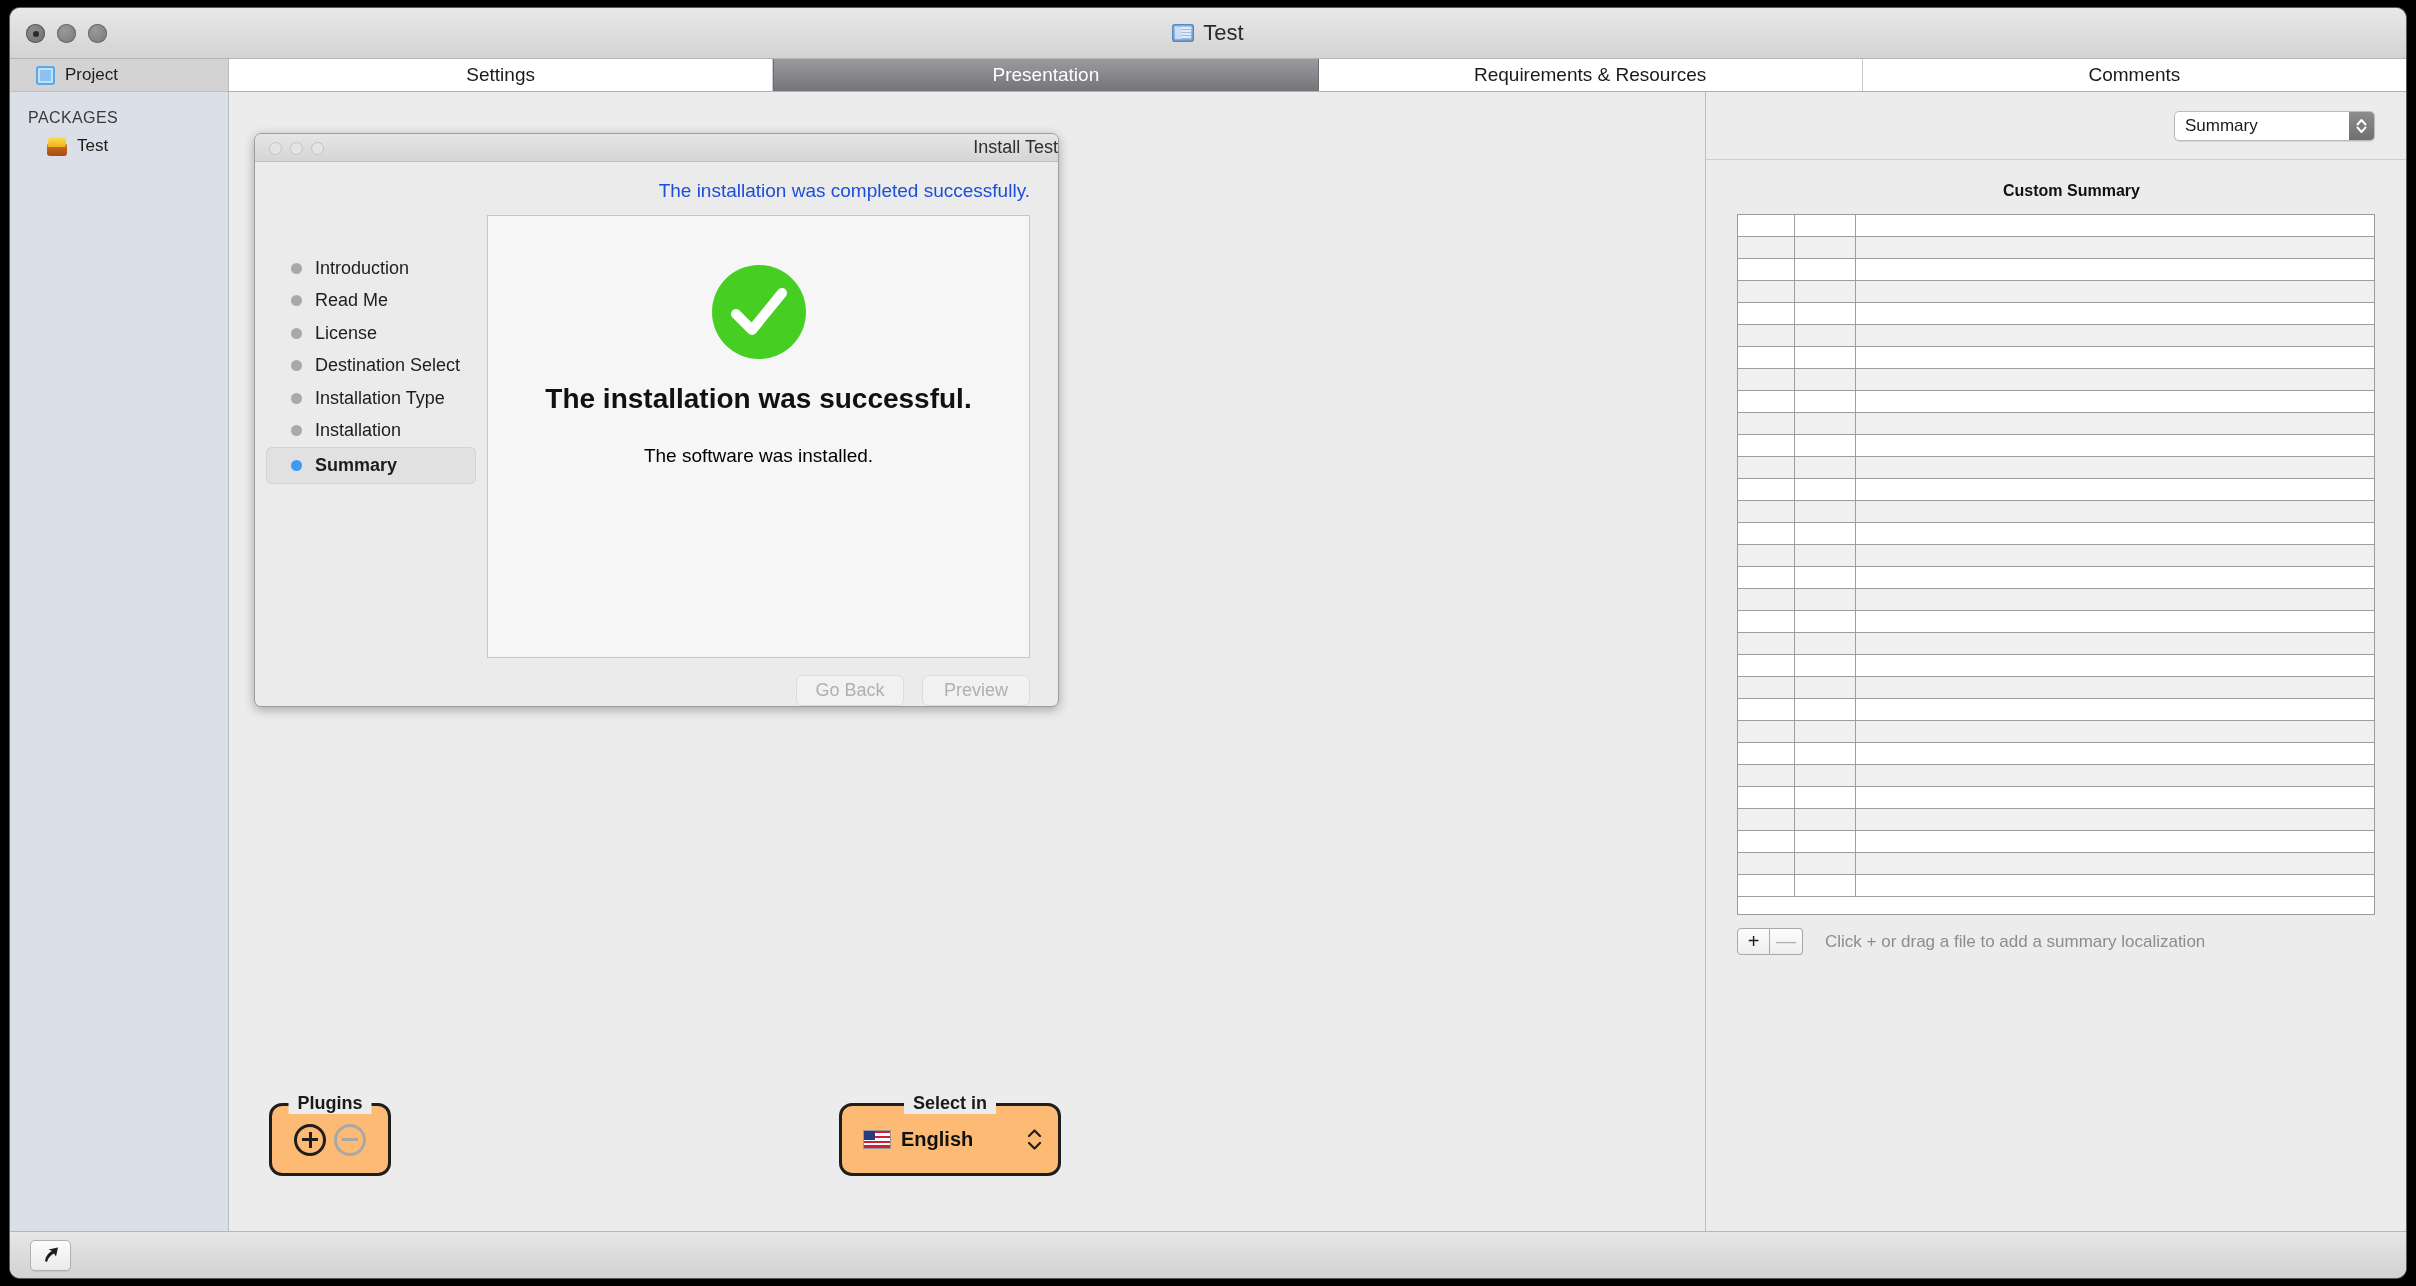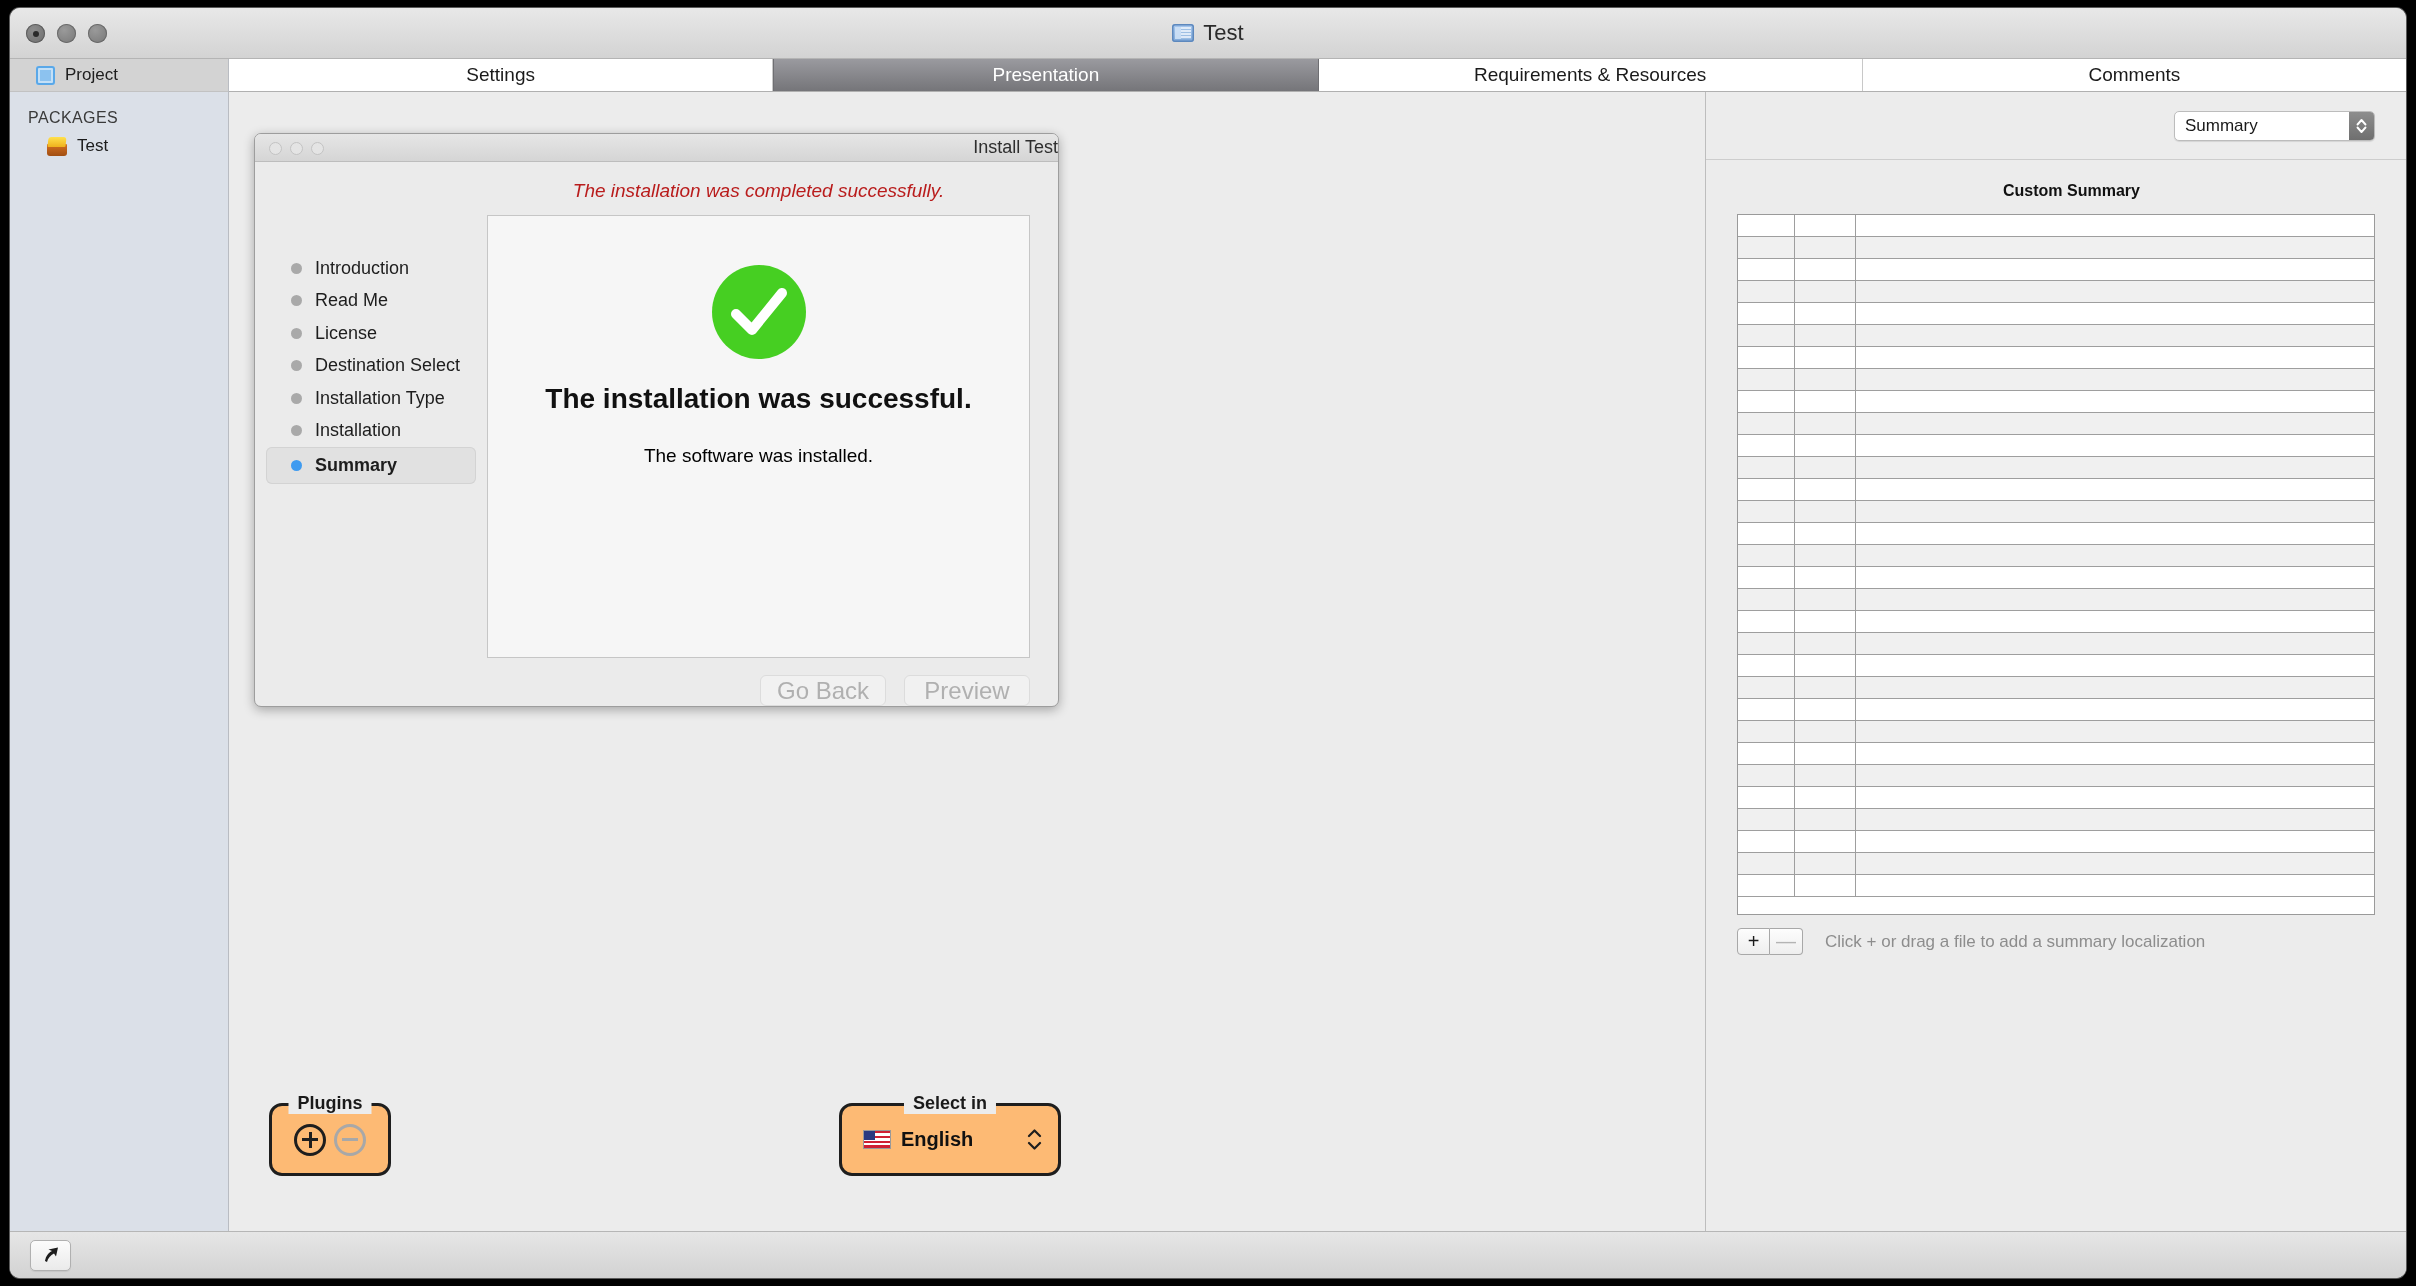--- a/index.html
+++ b/index.html
@@ -205,24 +205,23 @@
     height: 37px;
   }
   .step.current .dot { background: #3f9bf0; }
 
   #inst-main {
     flex: 1; min-width: 0;
     padding: 18px 28px 0 0;
     display: flex; flex-direction: column;
   }
   #inst-headline {
-    font-size: 19px; color: #b91c1c;
-    text-align: center;
+    font-size: 19px; color: #1d4ed8;
+    text-align: right;
     margin-bottom: 13px;
-    font-style: italic;
   }
   #inst-pane {
     flex: 1;
     background: #f6f6f6;
     border: 1px solid #c6c6c6;
     display: flex; flex-direction: column;
     align-items: center; justify-content: flex-start;
     min-height: 0;
   }
   #check-circle {
@@ -238,26 +237,26 @@
   }
   #inst-success-sub {
     font-size: 19px; color: #000000;
     margin-top: 30px;
   }
   #inst-buttons {
     display: flex; justify-content: flex-end; gap: 18px;
     padding: 17px 0 0 0;
   }
   .inst-btn {
-    width: 126px; height: 31px;
+    width: 108px; height: 31px;
     background: #f1f1f1;
     border: 1px solid #dcdcdc;
     border-radius: 6px;
     color: #b0b0b0;
-    font-size: 24px;
+    font-size: 18px;
     display: flex; align-items: center; justify-content: center;
   }
 
   
   .fieldbox {
     position: absolute;
     border: 3px solid #1e1e1e;
     border-radius: 13px;
     background: #fdba74;
   }

